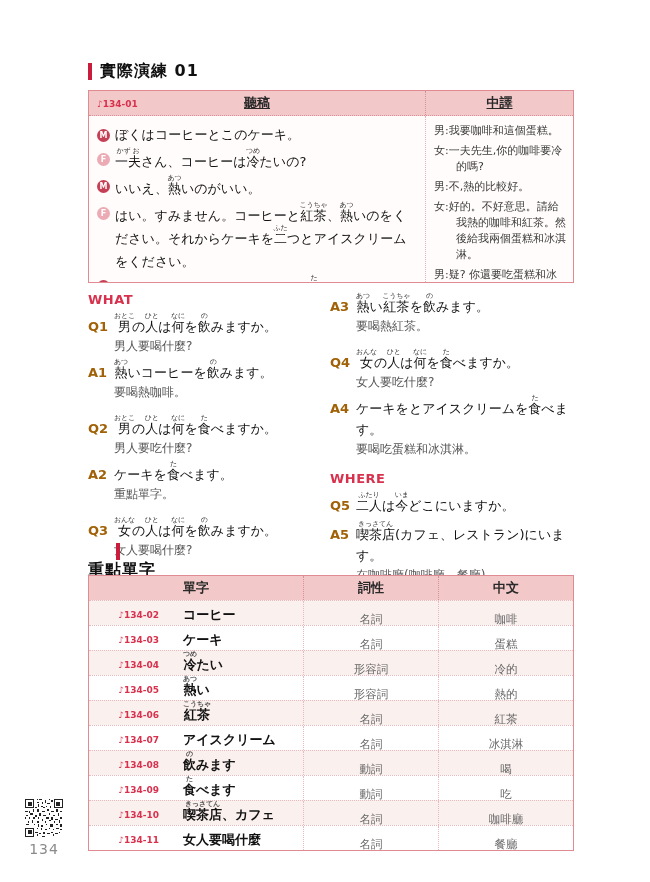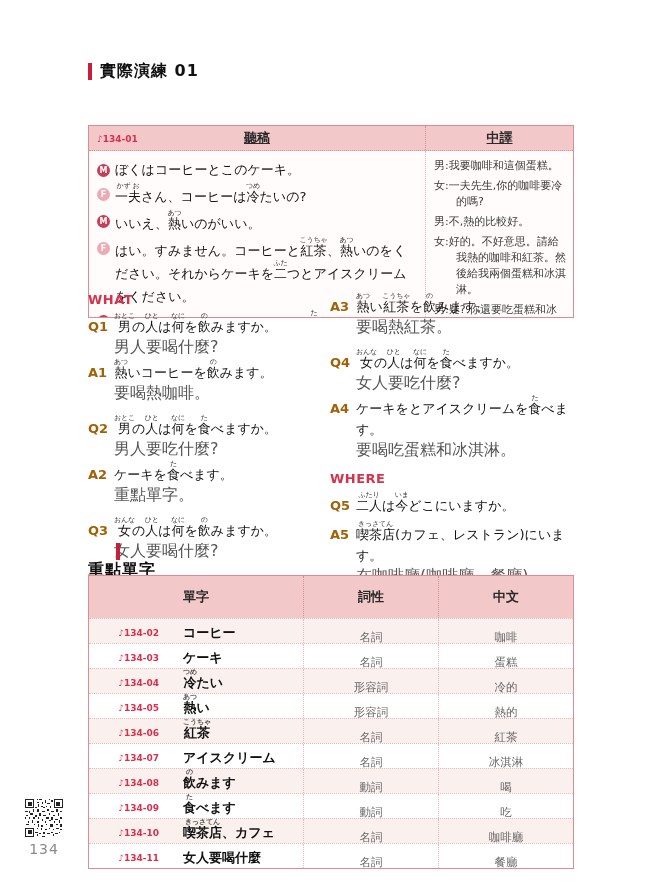--- a/index.html
+++ b/index.html
@@ -9,21 +9,21 @@
 
   
   .section-title { position:absolute; left:88px; display:flex; align-items:center; }
   .section-title .bar { width:4px; height:17px; background:#c81e3c; margin-right:8px; }
   .section-title .txt { font-size:16px; font-weight:bold; color:#111; letter-spacing:1px; }
   #sec1 { top:61px; }
   #sec2 { top:543px;flex-direction:column; }
 
   
   .dialog-table { position:absolute; left:88px; top:90px; width:486px; height:193px;
-    border:1.5px solid #e08a94; background:#fffcfb; overflow:hidden;margin-top:35px; }
+    border:1.5px solid #e08a94; background:#fffcfb; overflow:hidden; }
   .dt-header { display:flex; height:25px; background:#f3c8c8; border-bottom:1px dotted #d98f98; }
   .dt-h-left { position:relative; width:337px; display:flex; align-items:center; justify-content:center;
     border-right:1px dotted #d98f98; }
   .dt-h-right { flex:1; display:flex; align-items:center; justify-content:center; }
   .dt-h-title { font-size:13px; font-weight:bold; color:#2a2a2a;text-decoration:underline; }
   .track { color:#d8314d; font-size:9px; font-weight:bold; }
   .dt-h-left .track { position:absolute; left:8px; top:8px; }
   .dt-body { display:flex; height:168px; }
   .dt-script { width:337px; padding:7px 9px 6px 8px; border-right:1px dotted #e5b3b9; }
   .dt-trans { flex:1; padding:7px 7px 6px 8px; }
@@ -46,26 +46,26 @@
   .qa-area { position:absolute; left:88px; top:292px; width:486px; height:250px; }
   .qa-col { position:absolute; top:0; }
   #qa-left { left:0; width:237px; }
   #qa-right { left:242px; width:244px; }
   .qa-heading { color:#d8314d; font-size:13px; font-weight:bold; margin-bottom:5px; letter-spacing:0.5px; }
   .qa-gap { height:10px; }
   .qa-item { display:flex; margin-bottom:4px; }
   .qa-label { width:26px; flex-shrink:0; color:#a16207; font-size:13px; font-weight:bold; padding-top:7px; }
   .qa-body { flex:1; }
   .qa-jp { font-size:13px; line-height:21px; color:#111; }
-  .qa-zh { font-size:16px; line-height:15px; color:#555; margin-top:2px; }
+  .qa-zh { font-size:12px; line-height:15px; color:#555; margin-top:2px; }
 
   
   .vocab-table { position:absolute; left:88px; top:575px; width:486px;
     border:1.5px solid #e08a94; background:#fff; }
-  .vt-header { display:flex; height:42px; background:#f3c8c8; }
+  .vt-header { display:flex; height:24px; background:#f3c8c8; }
   .vt-header .vc { display:flex; align-items:center; justify-content:center;
     font-size:13px; font-weight:bold; color:#2a2a2a; }
   .vc1 { width:215px; border-right:1px dotted #d98f98; }
   .vc2 { width:135px; border-right:1px dotted #d98f98; }
   .vc3 { flex:1; }
   .v-row { display:flex; height:25px; border-top:1px dotted #eab9be; }
   .v-row.pink { background:#faf0ee; }
   .v-word { width:215px; display:flex; align-items:flex-end; padding:0 0 4px 14px;
     border-right:1px dotted #eab9be; }
   .v-track { width:56px; text-align:right; margin-right:24px; color:#d8314d;

